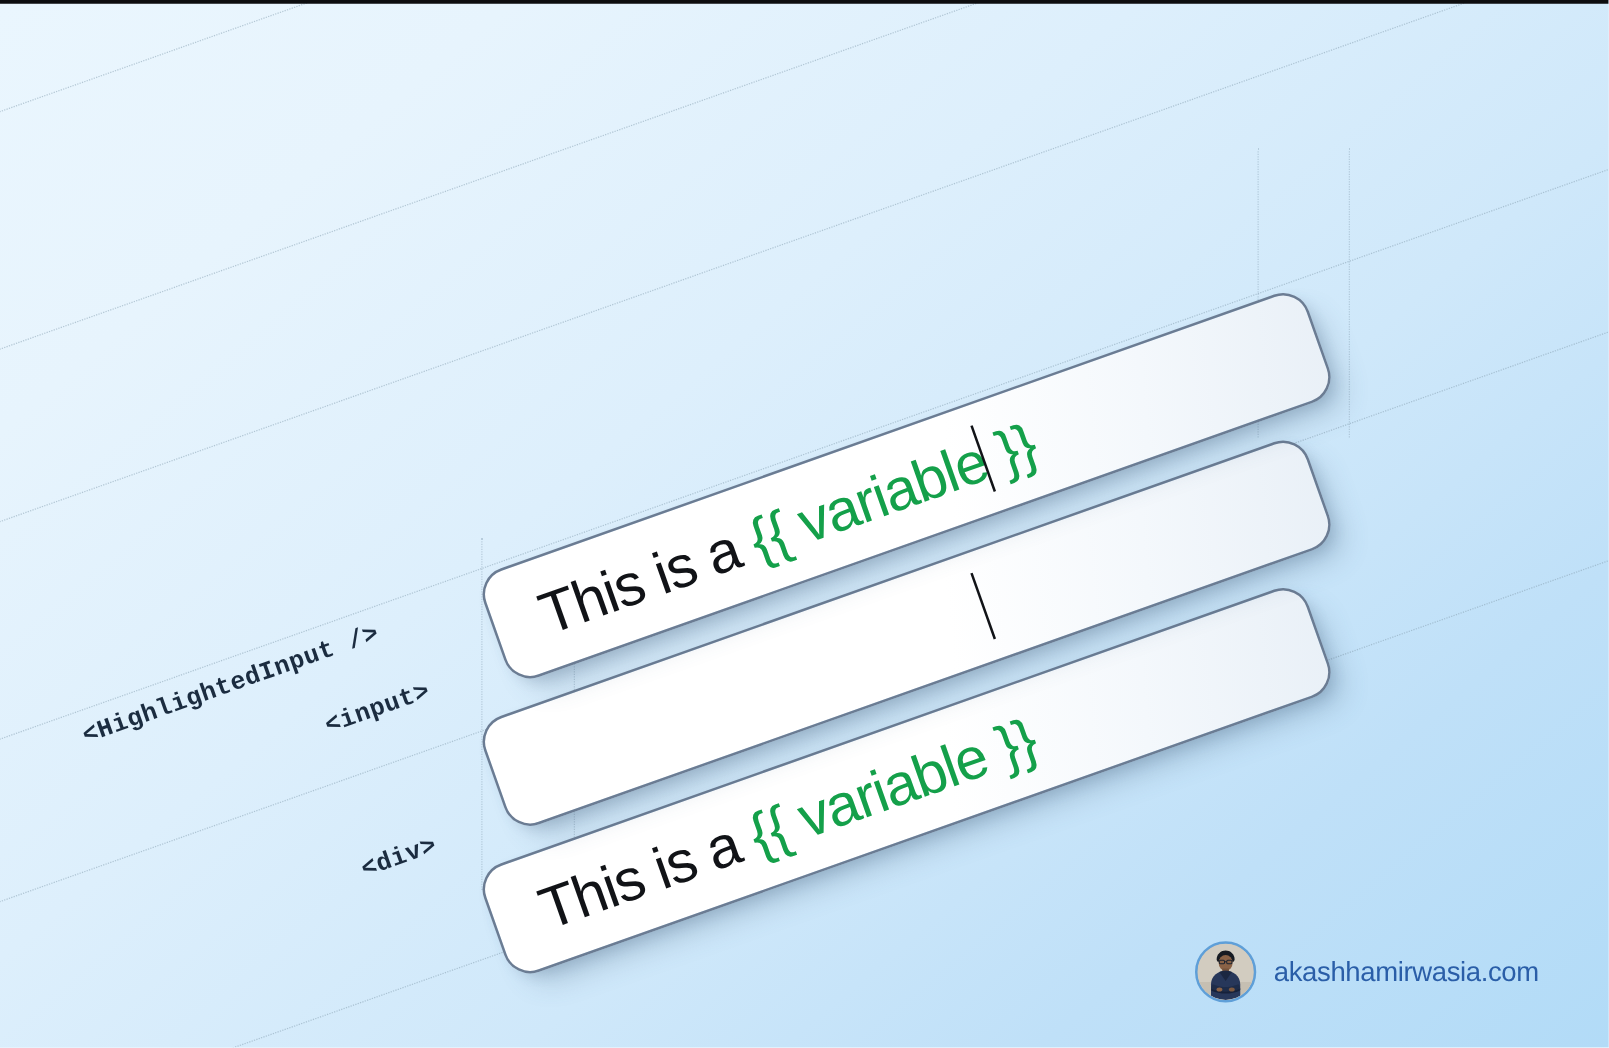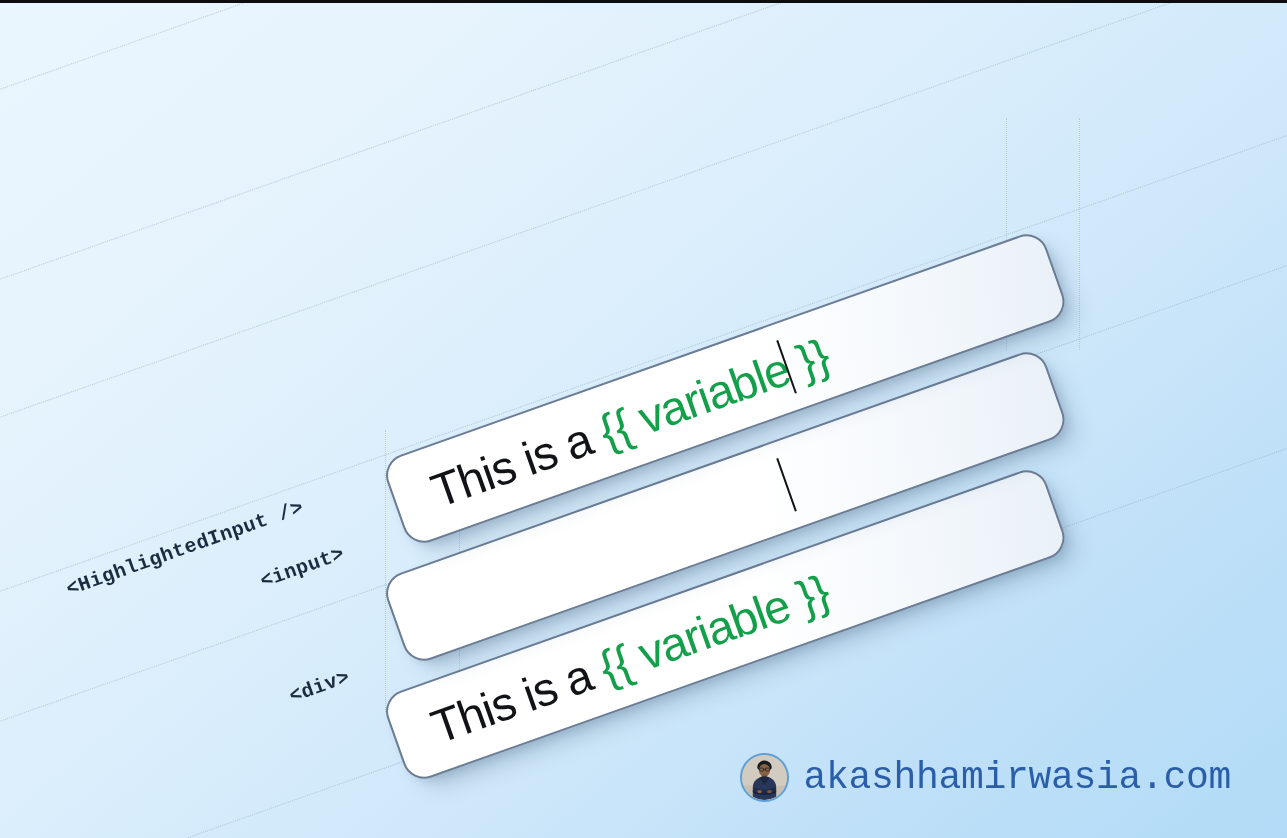--- a/index.html
+++ b/index.html
@@ -137,22 +137,22 @@
     height: 49px;
     border-radius: 50%;
     border: 2px solid #5f9fd8;
     overflow: hidden;
     position: relative;
     background: #cfc8bb;
     flex: 0 0 auto;
   }
   #wm-avatar svg { display: block; width: 100%; height: 100%; }
   #wm-text {
-    font-family: Liberation Mono, monospace;
-    font-size: 38px;
+    font-family: Liberation Sans, sans-serif;
+    font-size: 22px;
     font-weight: 400;
     color: #2a5ea8;
     letter-spacing: -.3px;
   }
 </style>
 </head>
 <body>
 
 <div id="stage">
 

